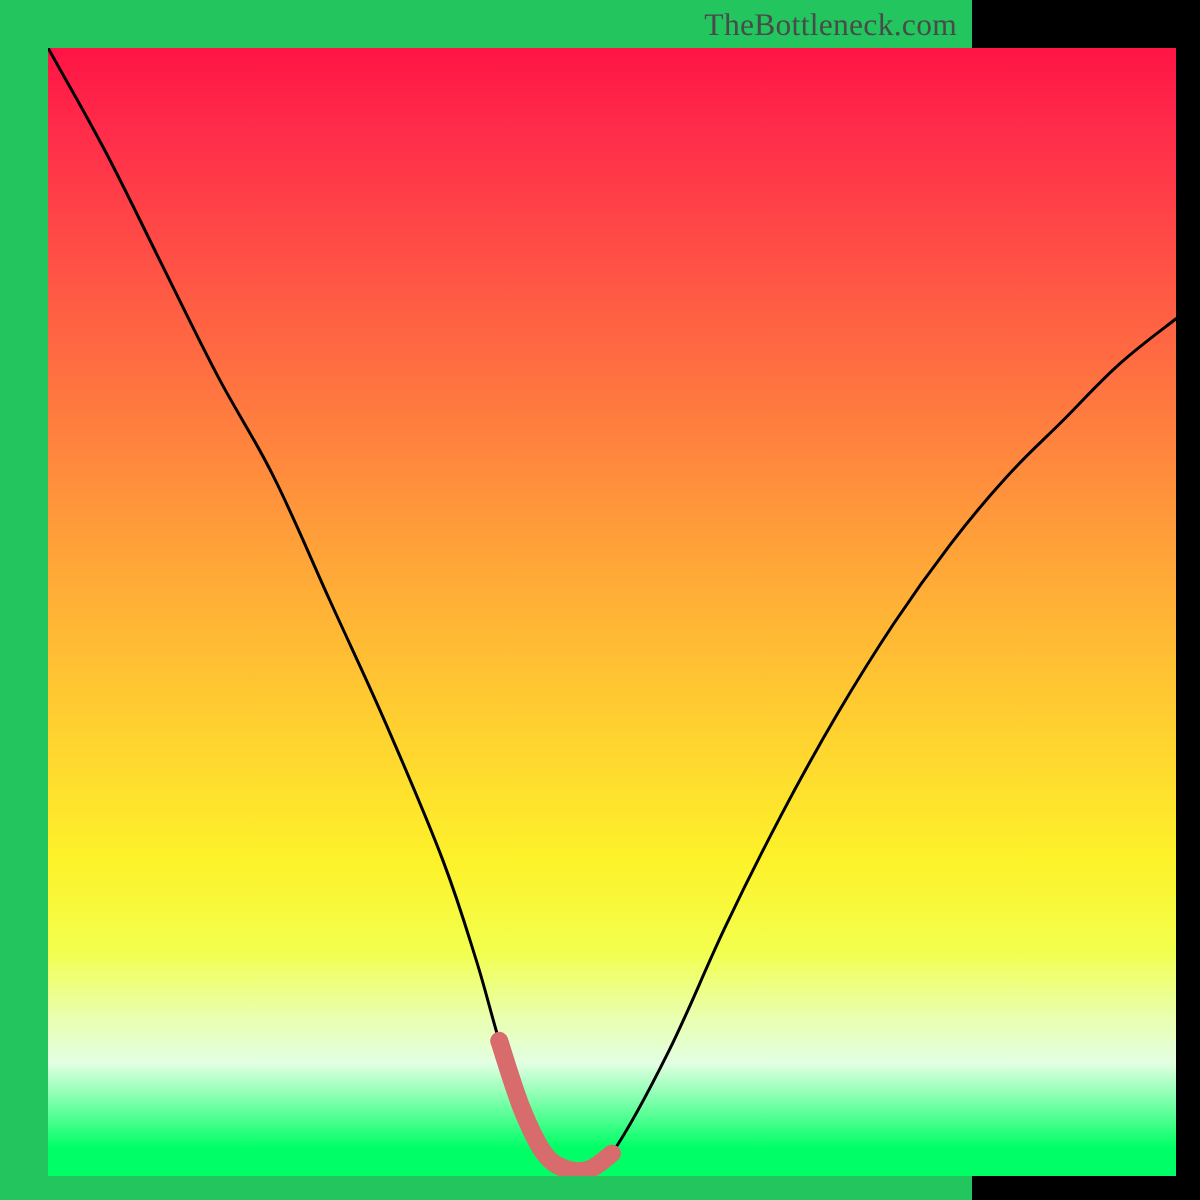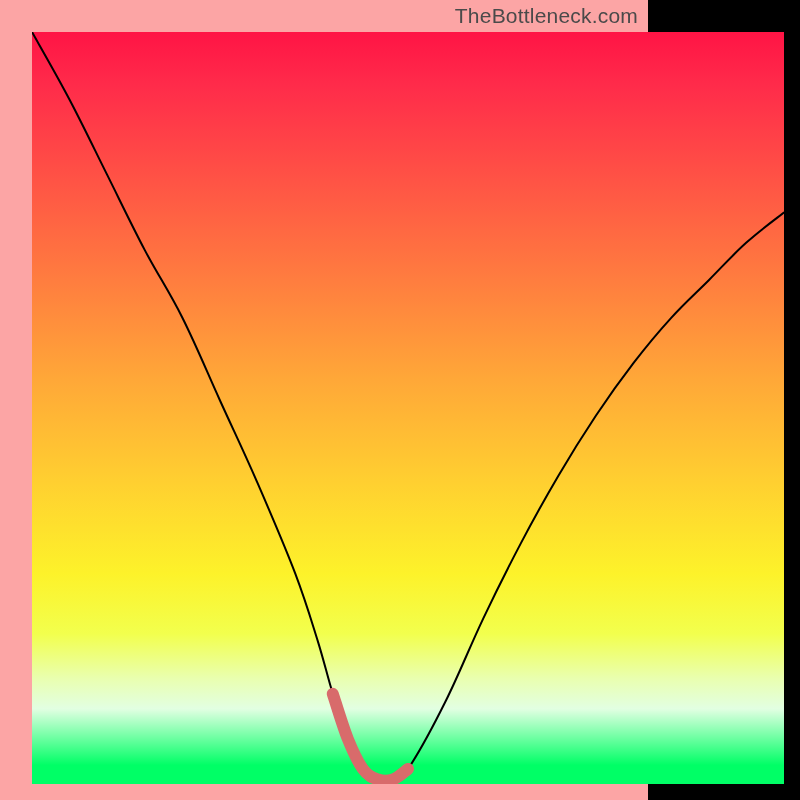--- a/index.html
+++ b/index.html
@@ -10,21 +10,22 @@
     background: #000;
     overflow: hidden;
     font-family: Arial, Helvetica, sans-serif;
   }
   .frame {
     position: absolute;
     left: 0;
     top: 0;
     width: 648px;
     height: 800px;
-    background: #fca5a5;
+    background: #22c55e;
+    font-family: Liberation Serif, serif;
   }
   .plot-area {
     position: absolute;
     left: 32px;
     top: 32px;
     width: 752px;
     height: 752px;
     overflow: hidden;
   }
   .gradient {

